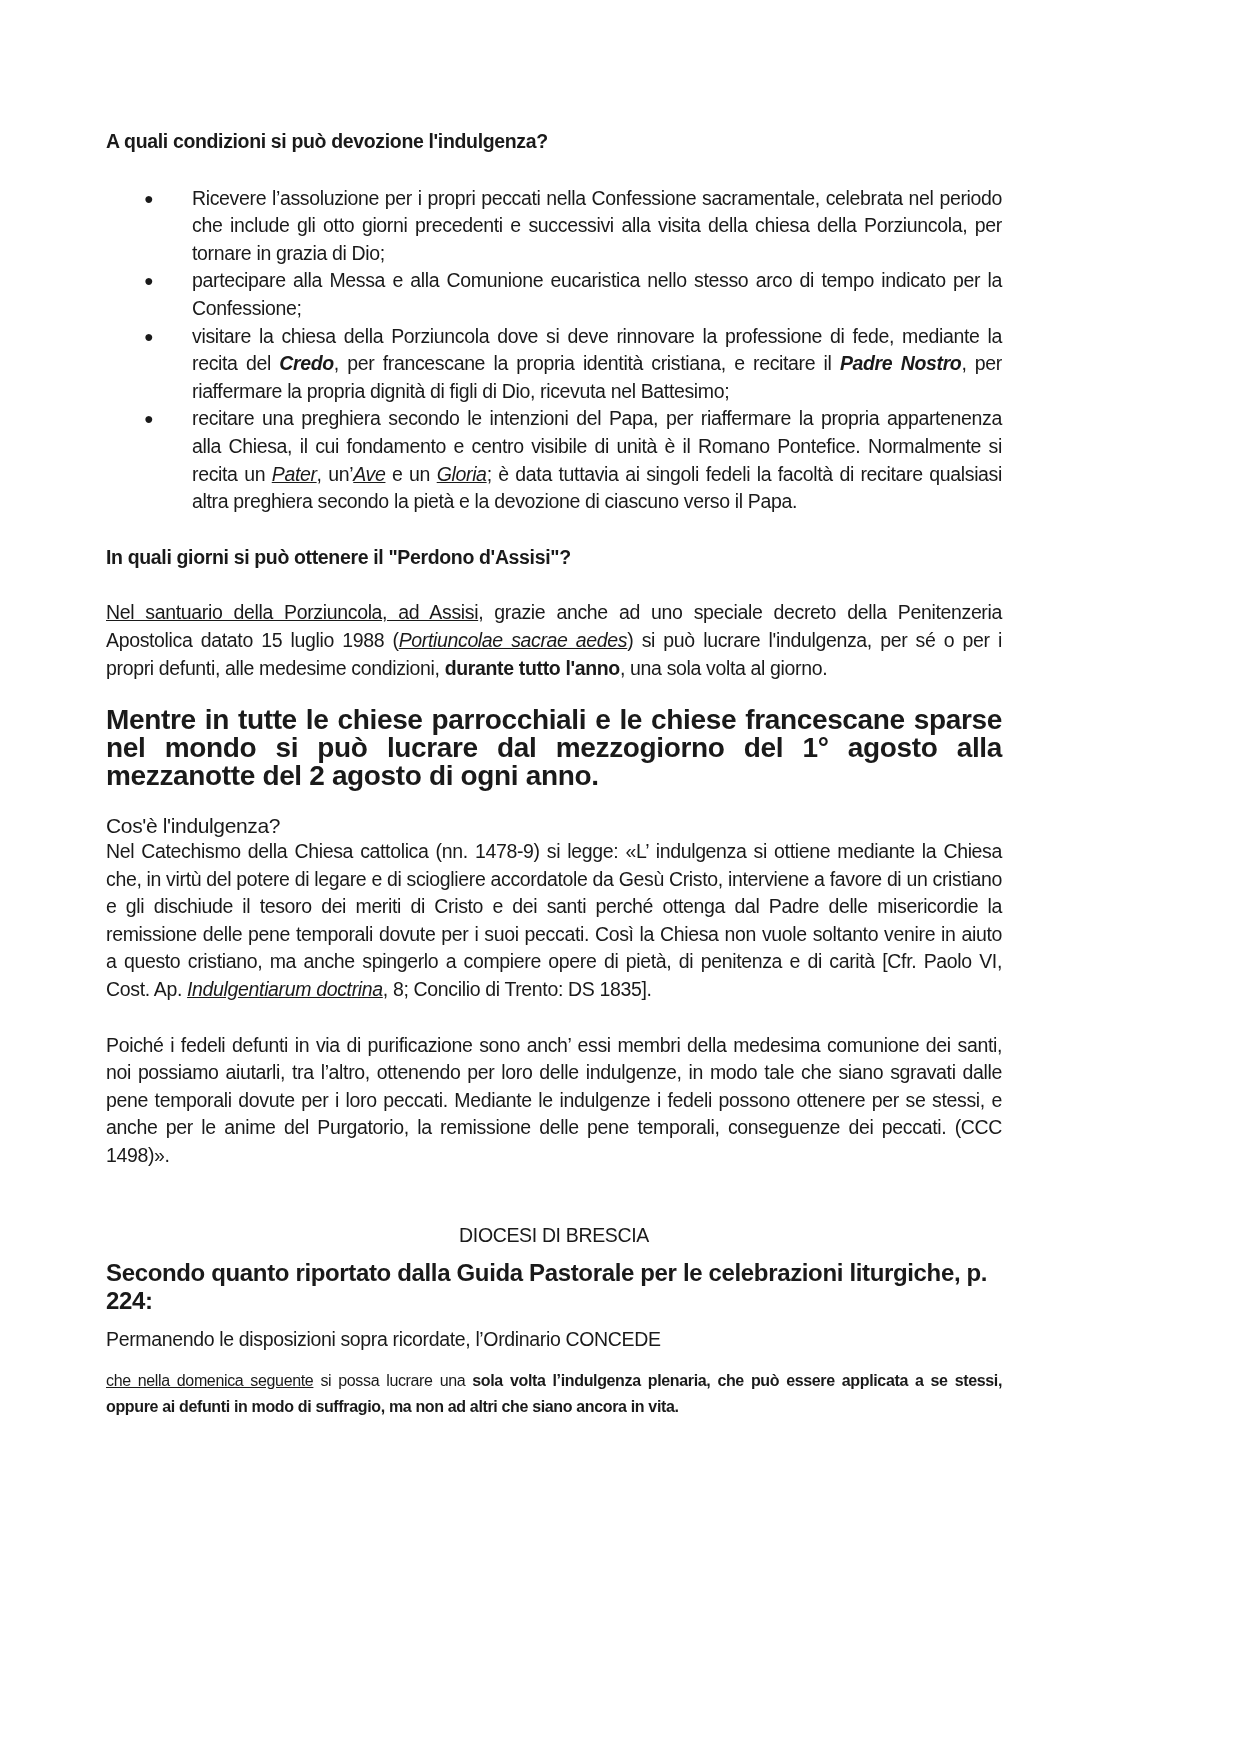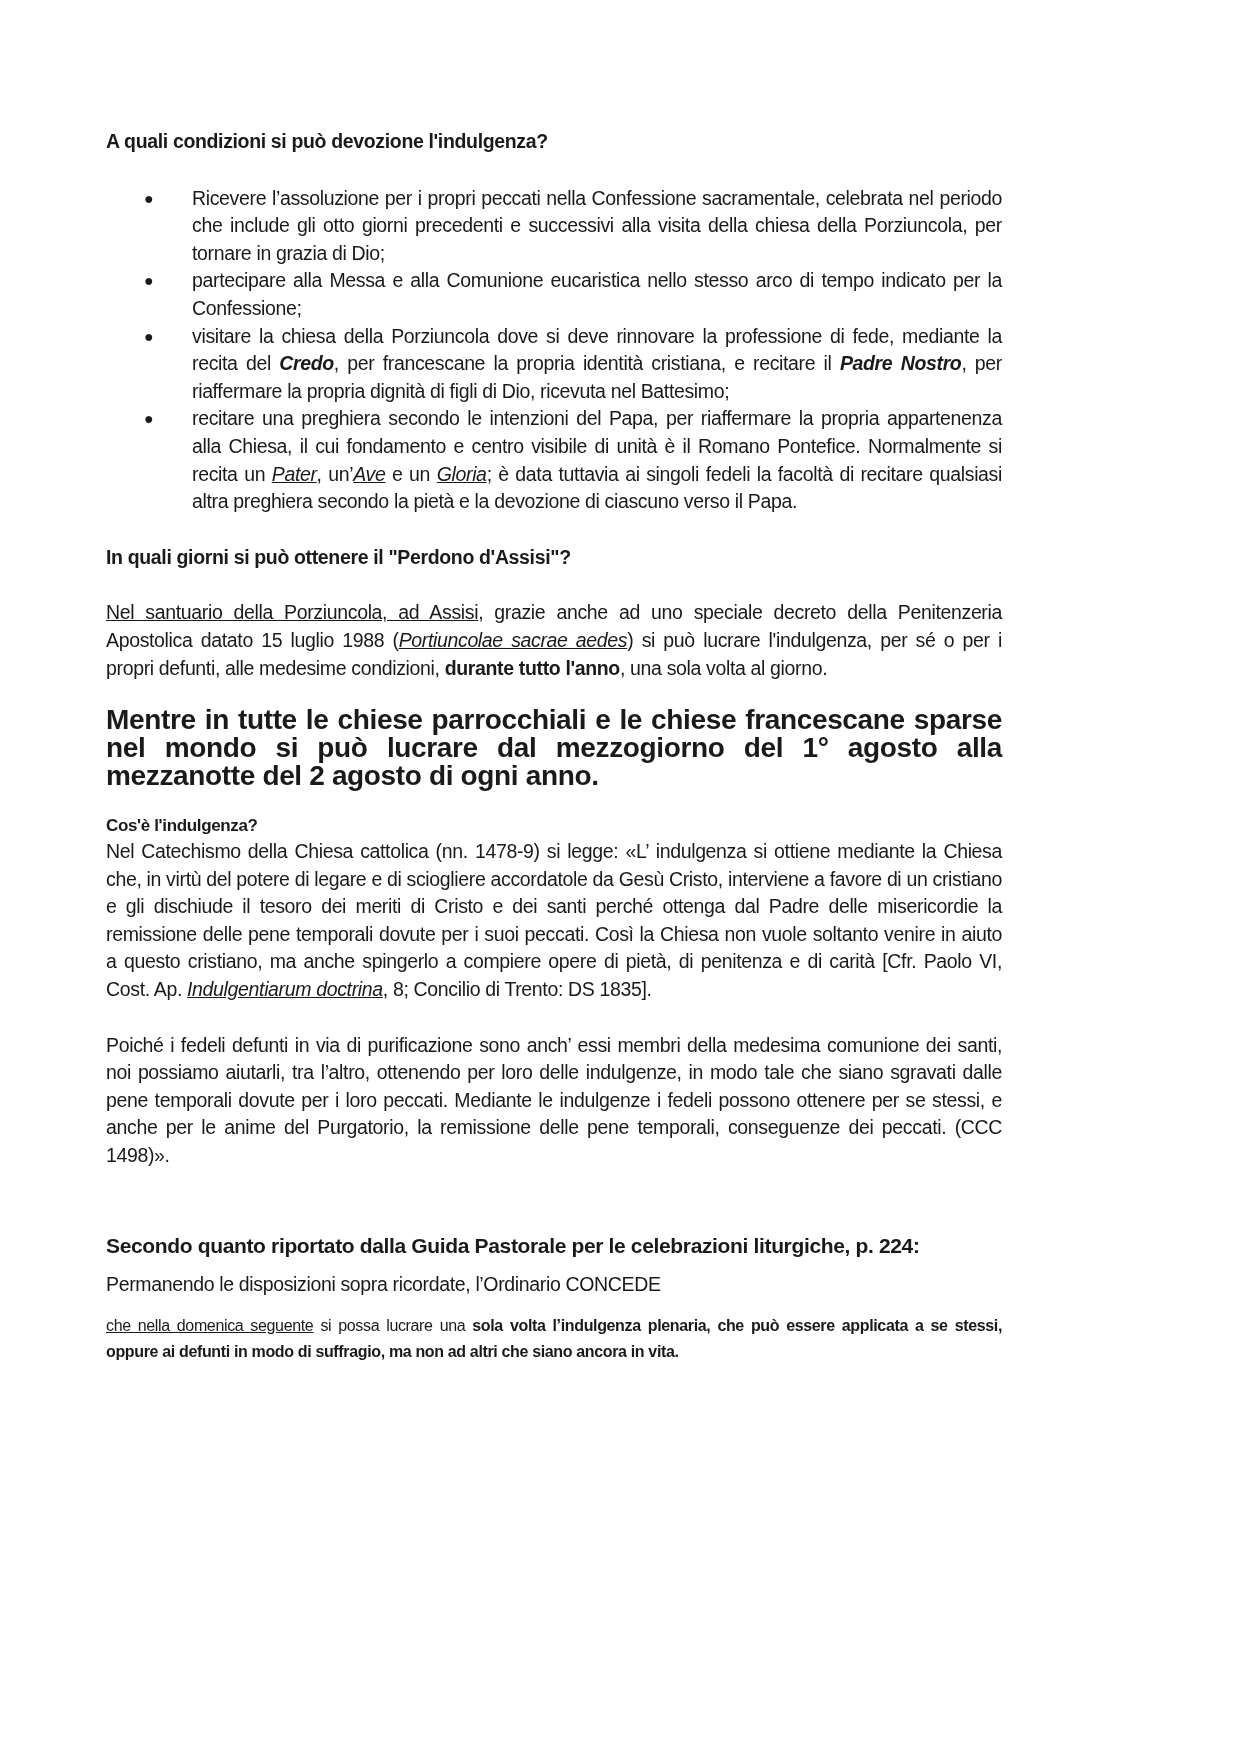--- a/index.html
+++ b/index.html
@@ -2,21 +2,21 @@
 <html><head>
   <meta charset="utf-8">
   <style>
     html, body { margin: 0; padding: 0; background: #ffffff; }
     body { width: 1241px; height: 1755px; position: relative; overflow: hidden;
       font-family: "Liberation Sans Narrow", "Liberation Sans", sans-serif; color: #1a1a1a; }
     .page { position: absolute; left: 106px; top: 128px; width: 896px; font-size: 19.5px; line-height: 27.6px; }
     .narrow { letter-spacing: -0.35px; }
     p { margin: 0; text-align: justify; }
     h2 { margin: 0; font-size: 19.5px; font-weight: bold; line-height: 27.6px; }
-    .h-sm { font-size: 17px; font-weight: bold; line-height: 24px; }
+    .h-sm { font-size: 21px; font-weight: normal; line-height: 24px; }
     ul { margin: 0; padding: 0; list-style: none; }
     li { position: relative; padding-left: 86px; text-align: justify; }
     li .bullet { position: absolute; left: 38px; top: 0; font-size: 16px; }
     .u { text-decoration: underline; }
     .b { font-weight: bold; }
     .i { font-style: italic; text-decoration: underline; }
     .bi { font-weight: bold; font-style: italic; }
     .center { text-align: center; }
   </style>
 </head>
@@ -58,22 +58,23 @@
 
   <div style="height:24px"></div>
   <div class="h-sm">Cos'è l'indulgenza?</div>
   <p>
     <span>Nel Catechismo della Chiesa cattolica (nn. 1478-9) si legge: «L’ indulgenza si ottiene mediante la Chiesa che, in virtù del potere di legare e di sciogliere accordatole da Gesù Cristo, interviene a favore di un cristiano e gli dischiude il tesoro dei meriti di Cristo e dei santi perché ottenga dal Padre delle misericordie la remissione delle pene temporali dovute per i suoi peccati. Così la Chiesa non vuole soltanto venire in aiuto a questo cristiano, ma anche spingerlo a compiere opere di pietà, di penitenza e di carità [Cfr. Paolo VI, Cost. Ap. </span><span class="i">Indulgentiarum doctrina</span><span>, 8; Concilio di Trento: DS 1835].</span>
   </p>
   <div style="height:28px"></div>
   <p>Poiché i fedeli defunti in via di purificazione sono anch’ essi membri della medesima comunione dei santi, noi possiamo aiutarli, tra l’altro, ottenendo per loro delle indulgenze, in modo tale che siano sgravati dalle pene temporali dovute per i loro peccati. Mediante le indulgenze i fedeli possono ottenere per se stessi, e anche per le anime del Purgatorio, la remissione delle pene temporali, conseguenze dei peccati. (CCC 1498)».</p>
 
   <div style="height:52px"></div>
+  <div class="center">DIOCESI DI BRESCIA</div>
   <div style="height:10px"></div>
-  <div class="b" style="font-size:21px">Secondo quanto riportato dalla Guida Pastorale per le celebrazioni liturgiche, p. 224:</div>
+  <div class="b" style="font-size:24px">Secondo quanto riportato dalla Guida Pastorale per le celebrazioni liturgiche, p. 224:</div>
   <div style="height:12px"></div>
   <div>Permanendo le disposizioni sopra ricordate, l’Ordinario CONCEDE</div>
   <div style="height:14px"></div>
   <p style="font-size:16px;line-height:26px">
     <span class="u">che nella domenica seguente</span><span> si possa lucrare una </span><span class="b">sola volta l’indulgenza plenaria, che può essere applicata a se stessi, oppure ai defunti in modo di suffragio, ma non ad altri che siano ancora in vita.</span>
   </p>
 
 </div>
 
 </body></html>

